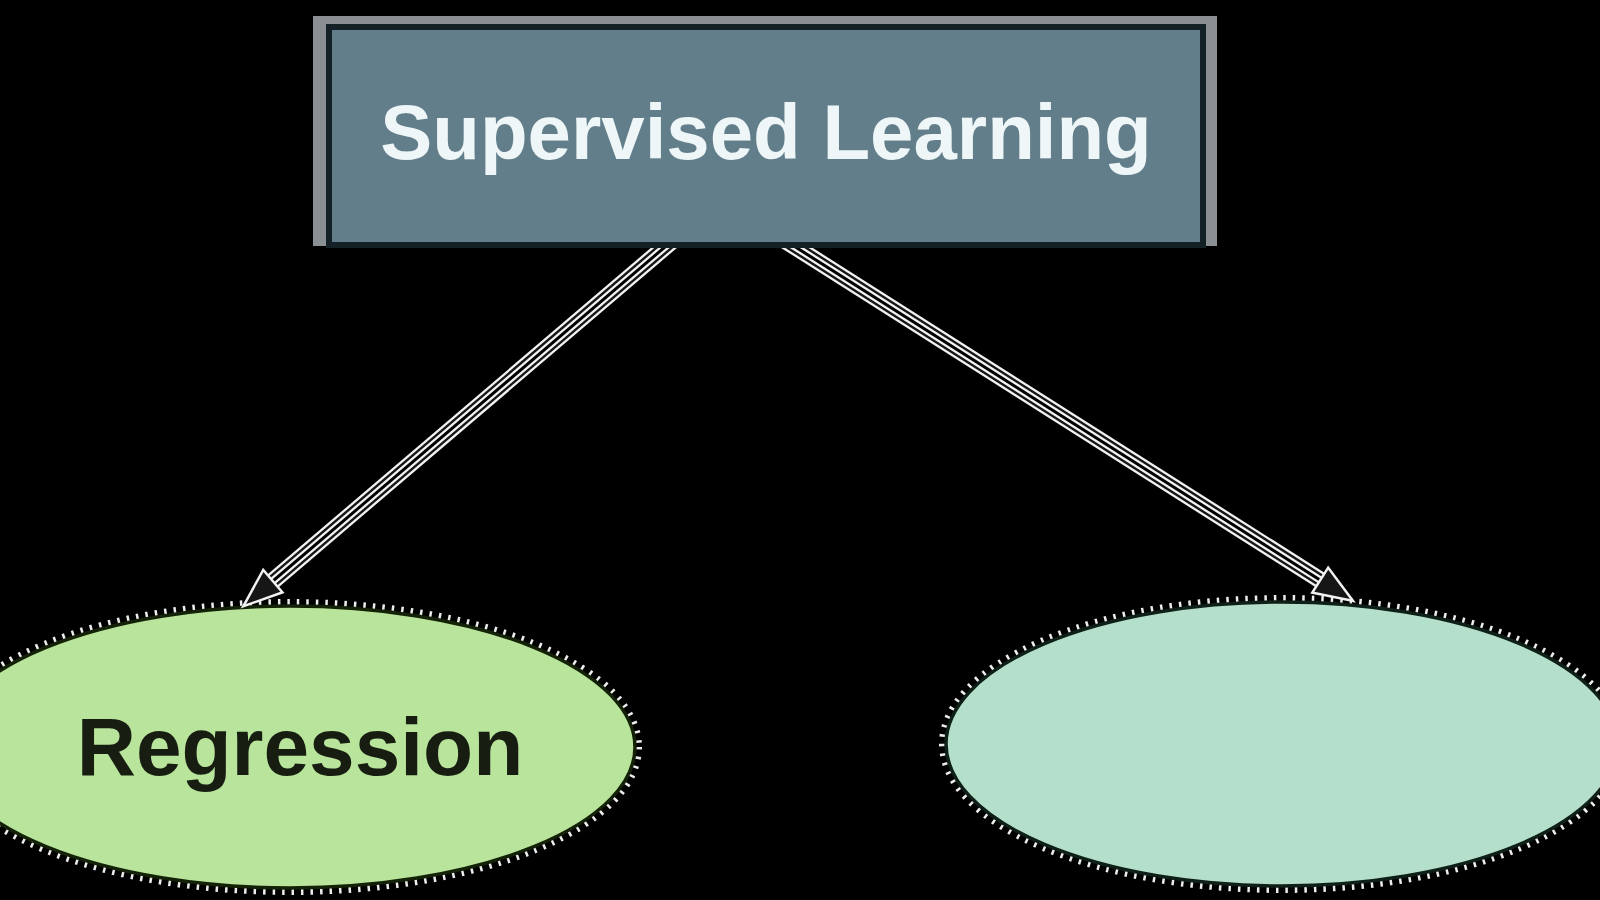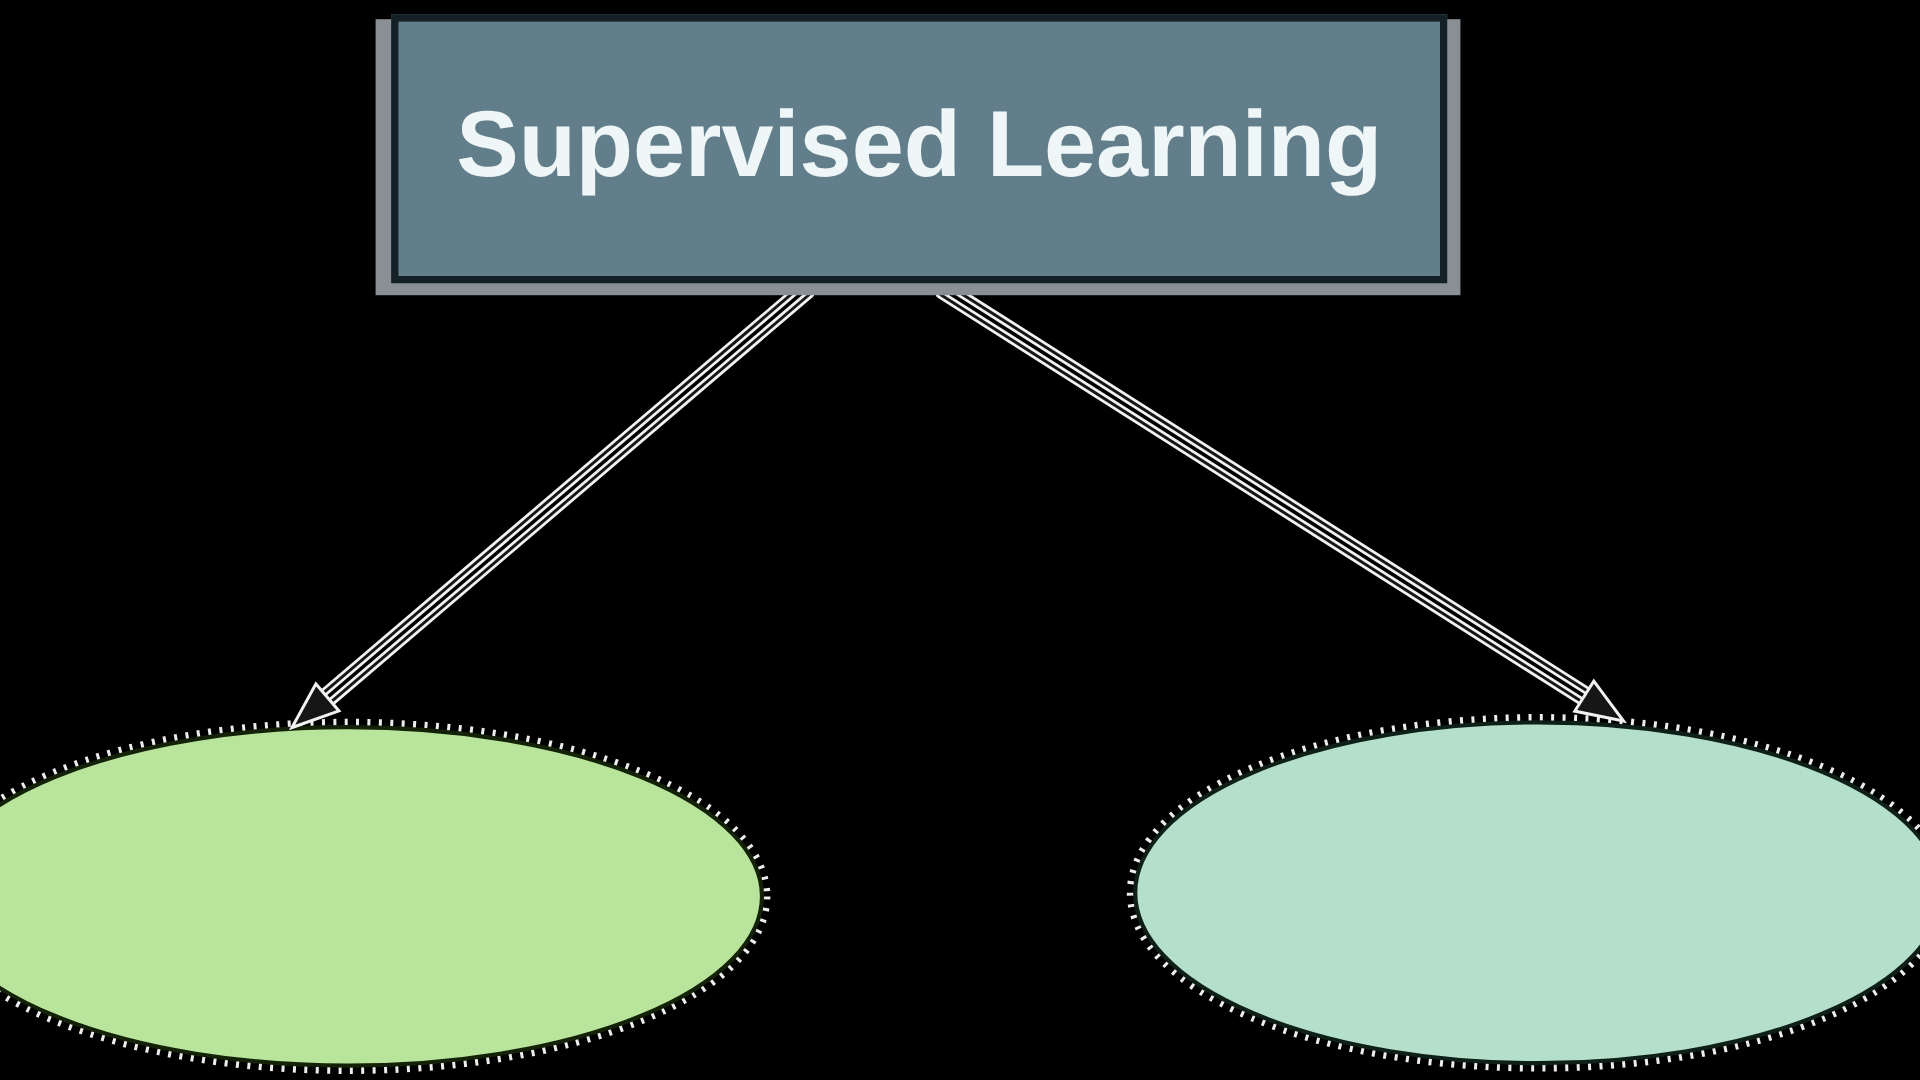--- a/index.html
+++ b/index.html
@@ -15,21 +15,21 @@
 
   
   .box-frame {
     position: absolute;
     left: 313px; top: 16px;
     width: 904px; height: 230px;
     background: #8a8f93;
   }
   .box {
     position: absolute;
-    left: 326px; top: 12px;
+    left: 326px; top: 24px;
     width: 880px; height: 224px;
     box-sizing: border-box;
     background: #627e8a;
     border: 6px solid #132026;
     display: flex;
     align-items: center;
     justify-content: center;
   }
   .box .title {
     color: #eef6f7;
@@ -92,15 +92,16 @@
       <line x1="788.7" y1="236.8" x2="1327.4" y2="578.7" stroke="#161616" stroke-width="2.4"></line>
       <polygon points="0,0 -34,-13 -34,13" transform="translate(1350,599) rotate(32.4)" fill="#161616" stroke="#f2f2f2" stroke-width="5" paint-order="stroke"></polygon>
     </g>
   </svg>
 
   <div class="box-frame"></div>
   <div class="box">
     <span class="title">Supervised Learning</span>
   </div>
 
+  <div class="ellipse-label label-regression">Regression</div>
 
 
 </div>
 
 </body></html>

